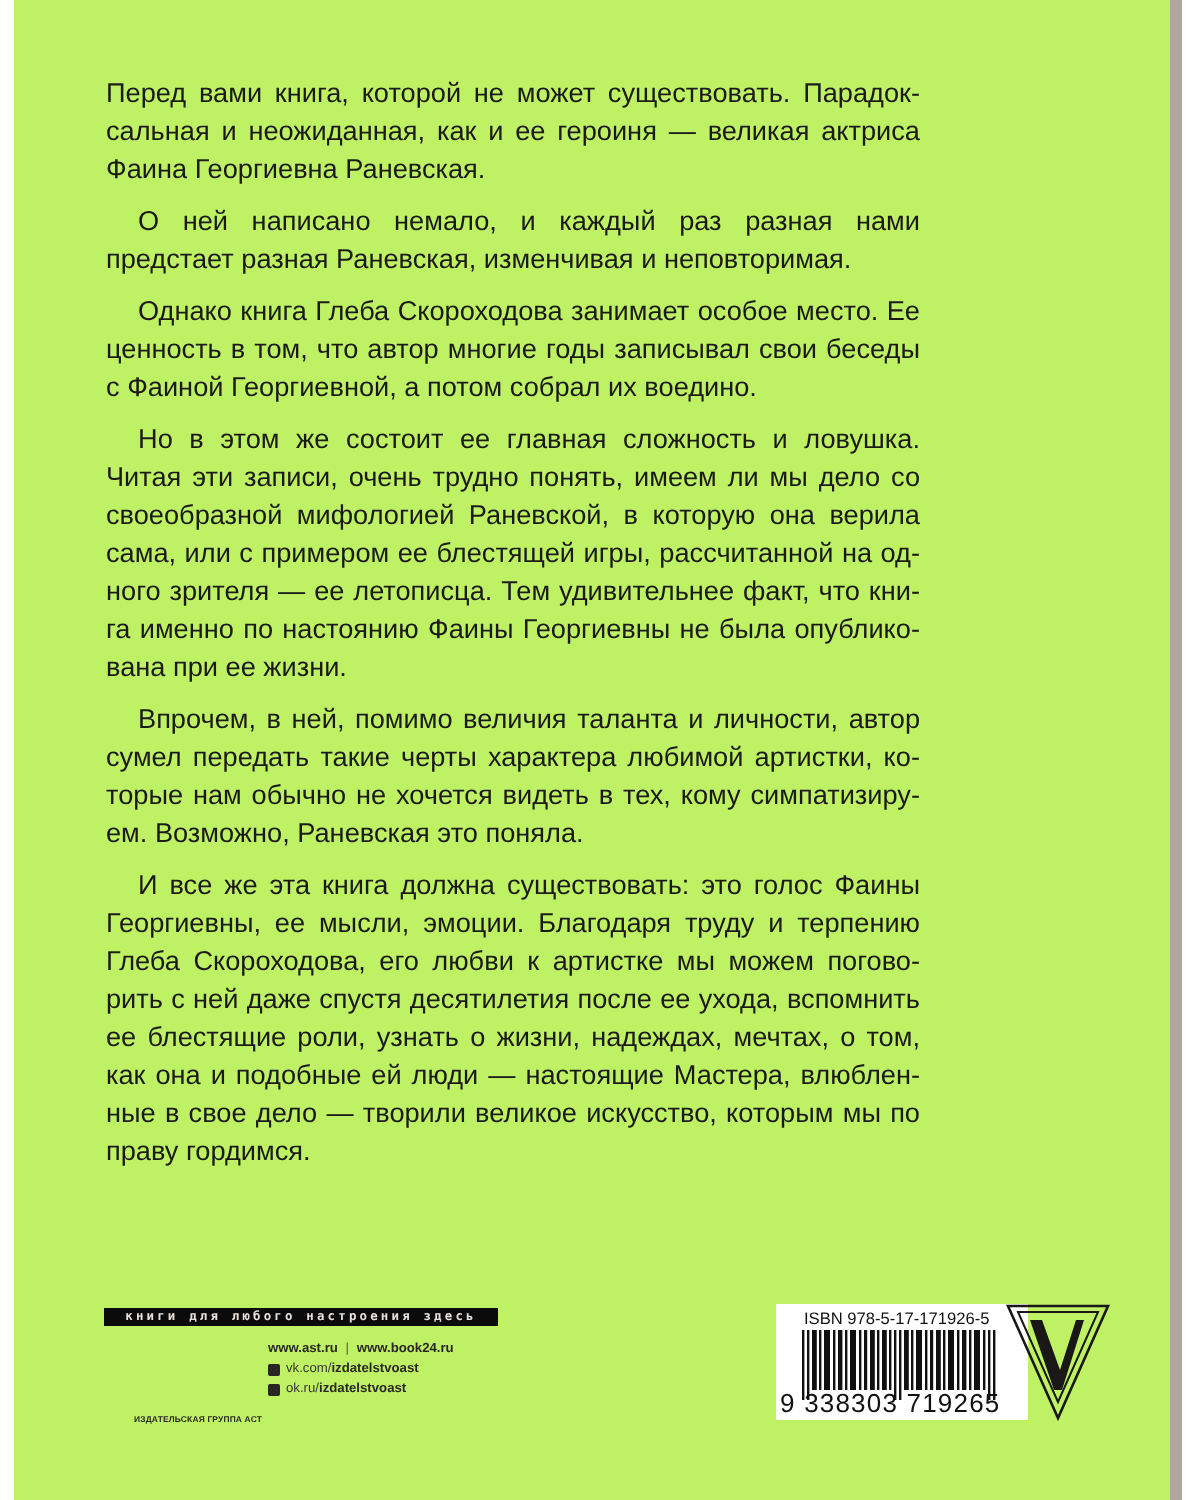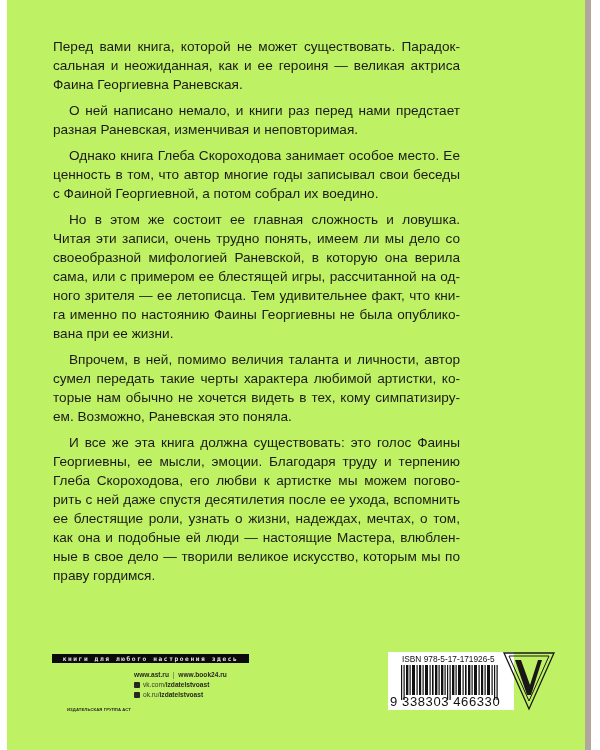--- a/index.html
+++ b/index.html
@@ -154,21 +154,21 @@
     }
   </style>
 </head>
 <body>
 
 <div class="cover">
   <div class="cover-edge"></div>
 
   <div class="blurb">
     <p>Перед вами книга, которой не может существовать. Парадок­сальная и неожиданная, как и ее героиня — великая актриса Фаина Георгиевна Раневская.</p>
-    <p class="indent">О ней написано немало, и книги раз перед нами предстает разная Раневская, изменчивая и неповторимая.</p>
+    <p class="indent">О ней написано немало, и каждый раз разная нами предстает разная Раневская, изменчивая и неповторимая.</p>
     <p class="indent">Однако книга Глеба Скороходова занимает особое место. Ее ценность в том, что автор многие годы записывал свои бе­седы с Фаиной Георгиевной, а потом собрал их воедино.</p>
     <p class="indent">Но в этом же состоит ее главная сложность и ловушка. Читая эти записи, очень трудно понять, имеем ли мы дело со своеобразной мифологией Раневской, в которую она верила сама, или с примером ее блестящей игры, рассчитанной на од­ного зрителя — ее летописца. Тем удивительнее факт, что кни­га именно по настоянию Фаины Георгиевны не была опублико­вана при ее жизни.</p>
     <p class="indent">Впрочем, в ней, помимо величия таланта и личности, автор сумел передать такие черты характера любимой артистки, ко­торые нам обычно не хочется видеть в тех, кому симпатизиру­ем. Возможно, Раневская это поняла.</p>
     <p class="indent">И все же эта книга должна существовать: это голос Фаины Георгиевны, ее мысли, эмоции. Благодаря труду и терпению Глеба Скороходова, его любви к артистке мы можем погово­рить с ней даже спустя десятилетия после ее ухода, вспомнить ее блестящие роли, узнать о жизни, надеждах, мечтах, о том, как она и подобные ей люди — настоящие Мастера, влюблен­ные в свое дело — творили великое искусство, которым мы по праву гордимся.</p>
   </div>
 
   <div class="tagline">книги для любого настроения здесь</div>
 
   <div class="ast-caption">ИЗДАТЕЛЬСКАЯ ГРУППА АСТ</div>
 
@@ -220,21 +220,21 @@
         <rect x="90.5" y="13" width="1.2" height="30"></rect>
         <rect x="93" y="13" width="2.2" height="30"></rect>
         <rect x="96.5" y="13" width="1.2" height="30"></rect>
         <rect x="99" y="13" width="3" height="30"></rect>
         <rect x="103.5" y="13" width="1.2" height="30"></rect>
         <rect x="106" y="13" width="1.2" height="35"></rect>
         <rect x="108.5" y="13" width="1.2" height="35"></rect>
       </g>
     </svg>
     <div class="ean-digits">
-      <span>9</span>&nbsp;<span>338303</span>&nbsp;<span>466330</span>
+      <span>9</span>&nbsp;<span>338303</span>&nbsp;<span>719265</span>
     </div>
   </div>
 
   <div class="publisher-mark">
     <svg width="54" height="60" viewBox="0 0 54 60">
       <polygon points="2,2 52,2 27,58" fill="none" stroke="#1a1717" stroke-width="1.3"></polygon>
       <polygon points="7,5 47,5 27,50" fill="none" stroke="#1a1717" stroke-width="1"></polygon>
       <path d="M13 9 L19 9 L28 34 L36 9 L40 9 L29 44 L25 44 Z" fill="#1a1717"></path>
     </svg>
   </div>

